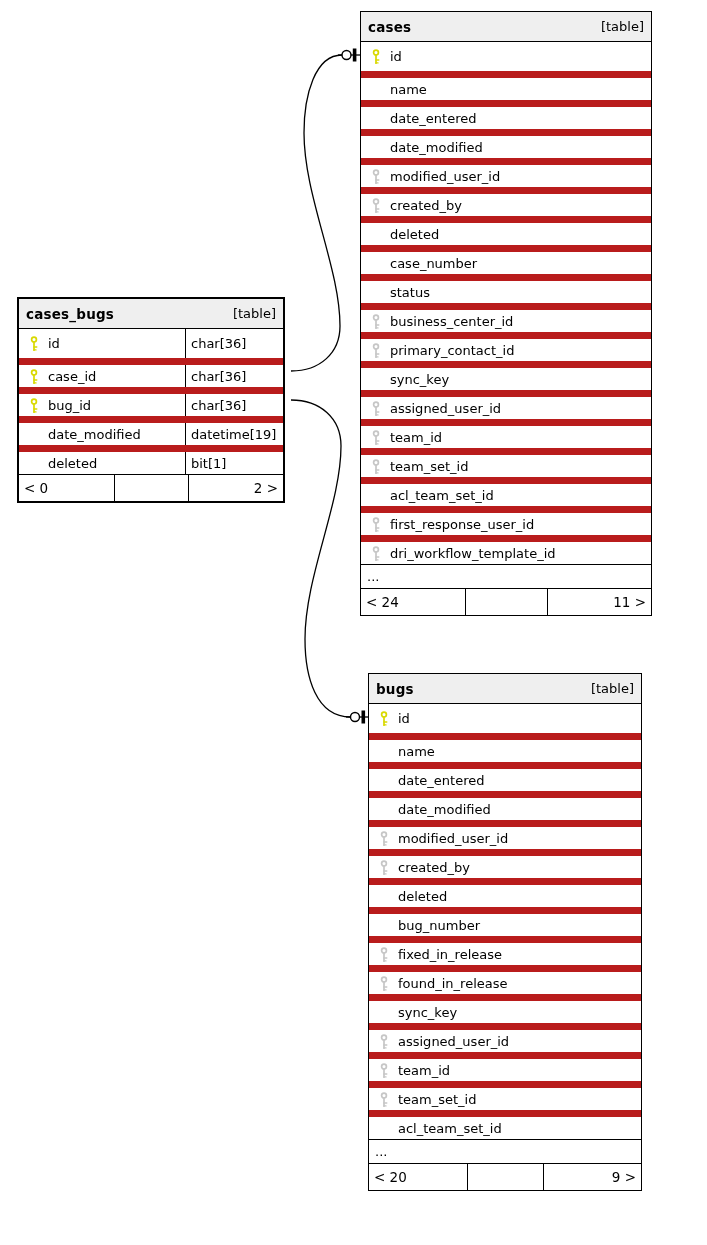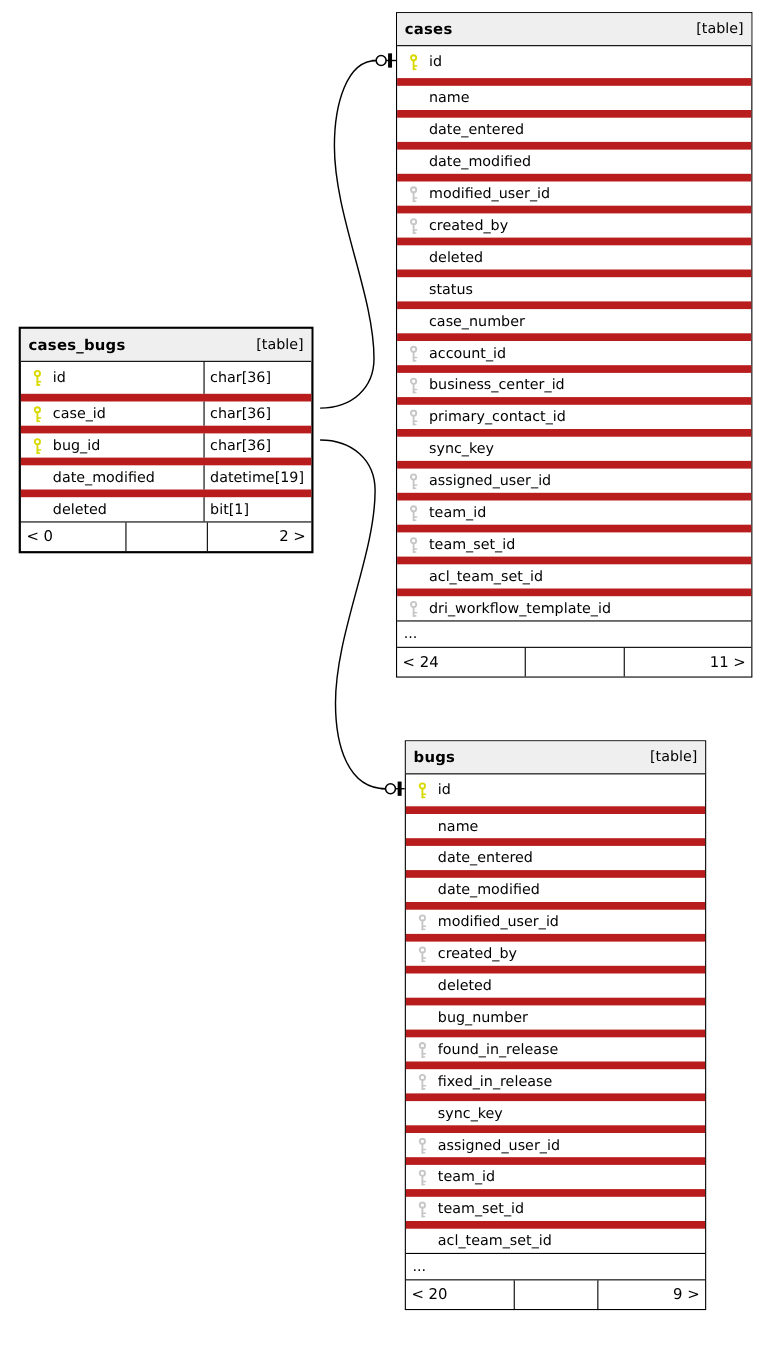--- a/index.html
+++ b/index.html
@@ -75,21 +75,21 @@
     height: 27px;
     border-top: 1px solid #000;
     display: flex;
     font-size: 13.5px;
   }
   .f-cell { display: flex; align-items: center; min-width: 0; }
   .f-left  { flex: 0 0 36%; padding-left: 5px; }
   .f-mid   { flex: 0 0 28%; border-left: 1px solid #000; }
   .f-right { flex: 1 1 auto; border-left: 1px solid #000; justify-content: flex-end; padding-right: 5px; }
   #tbl-cases_bugs { left: 17px;  top: 297px; width: 268px; }
-  #tbl-cases      { left: 360px; top: 11px;  width: 324px; }
+  #tbl-cases      { left: 360px; top: 11px;  width: 292px; }
   #tbl-bugs       { left: 368px; top: 673px; width: 274px; }
   .footer-note {
     position: absolute;
     left: 18px;
     top: 1258px;
     font-size: 13.5px;
   }
 </style>
 </head>
 <body>
@@ -243,44 +243,31 @@
       </div>
       <div class="tbl-row">
         <div class="name-cell grow">
           <div class="key-slot"></div>
           <span class="col-name">deleted</span>
         </div>
       </div>
       <div class="tbl-row">
         <div class="name-cell grow">
           <div class="key-slot"></div>
+          <span class="col-name">case_number</span>
+        </div>
+      </div>
+      <div class="tbl-row">
+        <div class="name-cell grow">
+          <div class="key-slot"></div>
           <span class="col-name">status</span>
         </div>
       </div>
       <div class="tbl-row">
         <div class="name-cell grow">
-          <div class="key-slot"></div>
-          <span class="col-name">case_number</span>
-        </div>
-      </div>
-      <div class="tbl-row">
-        <div class="name-cell grow">
-          <div class="key-slot">
-            <svg width="10" height="15" viewBox="0 0 10 15">
-              <circle cx="5" cy="3.6" r="2.4" fill="none" stroke="#c6c6c6" stroke-width="1.7"></circle>
-              <line x1="5" y1="6" x2="5" y2="14.2" stroke="#c6c6c6" stroke-width="1.7" stroke-linecap="round"></line>
-              <line x1="5" y1="11" x2="7.8" y2="11" stroke="#c6c6c6" stroke-width="1.4" stroke-linecap="round"></line>
-              <line x1="5" y1="13.9" x2="7" y2="13.9" stroke="#c6c6c6" stroke-width="1.4" stroke-linecap="round"></line>
-            </svg>
-          </div>
-          <span class="col-name">account_id</span>
-        </div>
-      </div>
-      <div class="tbl-row">
-        <div class="name-cell grow">
           <div class="key-slot">
             <svg width="10" height="15" viewBox="0 0 10 15">
               <circle cx="5" cy="3.6" r="2.4" fill="none" stroke="#c6c6c6" stroke-width="1.7"></circle>
               <line x1="5" y1="6" x2="5" y2="14.2" stroke="#c6c6c6" stroke-width="1.7" stroke-linecap="round"></line>
               <line x1="5" y1="11" x2="7.8" y2="11" stroke="#c6c6c6" stroke-width="1.4" stroke-linecap="round"></line>
               <line x1="5" y1="13.9" x2="7" y2="13.9" stroke="#c6c6c6" stroke-width="1.4" stroke-linecap="round"></line>
             </svg>
           </div>
           <span class="col-name">business_center_id</span>
         </div>
@@ -340,20 +327,33 @@
               <line x1="5" y1="13.9" x2="7" y2="13.9" stroke="#c6c6c6" stroke-width="1.4" stroke-linecap="round"></line>
             </svg>
           </div>
           <span class="col-name">team_set_id</span>
         </div>
       </div>
       <div class="tbl-row">
         <div class="name-cell grow">
           <div class="key-slot"></div>
           <span class="col-name">acl_team_set_id</span>
+        </div>
+      </div>
+      <div class="tbl-row">
+        <div class="name-cell grow">
+          <div class="key-slot">
+            <svg width="10" height="15" viewBox="0 0 10 15">
+              <circle cx="5" cy="3.6" r="2.4" fill="none" stroke="#c6c6c6" stroke-width="1.7"></circle>
+              <line x1="5" y1="6" x2="5" y2="14.2" stroke="#c6c6c6" stroke-width="1.7" stroke-linecap="round"></line>
+              <line x1="5" y1="11" x2="7.8" y2="11" stroke="#c6c6c6" stroke-width="1.4" stroke-linecap="round"></line>
+              <line x1="5" y1="13.9" x2="7" y2="13.9" stroke="#c6c6c6" stroke-width="1.4" stroke-linecap="round"></line>
+            </svg>
+          </div>
+          <span class="col-name">first_response_user_id</span>
         </div>
       </div>
       <div class="tbl-row">
         <div class="name-cell grow">
           <div class="key-slot">
             <svg width="10" height="15" viewBox="0 0 10 15">
               <circle cx="5" cy="3.6" r="2.4" fill="none" stroke="#c6c6c6" stroke-width="1.7"></circle>
               <line x1="5" y1="6" x2="5" y2="14.2" stroke="#c6c6c6" stroke-width="1.7" stroke-linecap="round"></line>
               <line x1="5" y1="11" x2="7.8" y2="11" stroke="#c6c6c6" stroke-width="1.4" stroke-linecap="round"></line>
               <line x1="5" y1="13.9" x2="7" y2="13.9" stroke="#c6c6c6" stroke-width="1.4" stroke-linecap="round"></line>
@@ -448,34 +448,34 @@
       <div class="tbl-row">
         <div class="name-cell grow">
           <div class="key-slot">
             <svg width="10" height="15" viewBox="0 0 10 15">
               <circle cx="5" cy="3.6" r="2.4" fill="none" stroke="#c6c6c6" stroke-width="1.7"></circle>
               <line x1="5" y1="6" x2="5" y2="14.2" stroke="#c6c6c6" stroke-width="1.7" stroke-linecap="round"></line>
               <line x1="5" y1="11" x2="7.8" y2="11" stroke="#c6c6c6" stroke-width="1.4" stroke-linecap="round"></line>
               <line x1="5" y1="13.9" x2="7" y2="13.9" stroke="#c6c6c6" stroke-width="1.4" stroke-linecap="round"></line>
             </svg>
           </div>
+          <span class="col-name">fixed_in_release</span>
+        </div>
+      </div>
+      <div class="tbl-row">
+        <div class="name-cell grow">
+          <div class="key-slot">
+            <svg width="10" height="15" viewBox="0 0 10 15">
+              <circle cx="5" cy="3.6" r="2.4" fill="none" stroke="#c6c6c6" stroke-width="1.7"></circle>
+              <line x1="5" y1="6" x2="5" y2="14.2" stroke="#c6c6c6" stroke-width="1.7" stroke-linecap="round"></line>
+              <line x1="5" y1="11" x2="7.8" y2="11" stroke="#c6c6c6" stroke-width="1.4" stroke-linecap="round"></line>
+              <line x1="5" y1="13.9" x2="7" y2="13.9" stroke="#c6c6c6" stroke-width="1.4" stroke-linecap="round"></line>
+            </svg>
+          </div>
           <span class="col-name">found_in_release</span>
-        </div>
-      </div>
-      <div class="tbl-row">
-        <div class="name-cell grow">
-          <div class="key-slot">
-            <svg width="10" height="15" viewBox="0 0 10 15">
-              <circle cx="5" cy="3.6" r="2.4" fill="none" stroke="#c6c6c6" stroke-width="1.7"></circle>
-              <line x1="5" y1="6" x2="5" y2="14.2" stroke="#c6c6c6" stroke-width="1.7" stroke-linecap="round"></line>
-              <line x1="5" y1="11" x2="7.8" y2="11" stroke="#c6c6c6" stroke-width="1.4" stroke-linecap="round"></line>
-              <line x1="5" y1="13.9" x2="7" y2="13.9" stroke="#c6c6c6" stroke-width="1.4" stroke-linecap="round"></line>
-            </svg>
-          </div>
-          <span class="col-name">fixed_in_release</span>
         </div>
       </div>
       <div class="tbl-row">
         <div class="name-cell grow">
           <div class="key-slot"></div>
           <span class="col-name">sync_key</span>
         </div>
       </div>
       <div class="tbl-row">
         <div class="name-cell grow">

